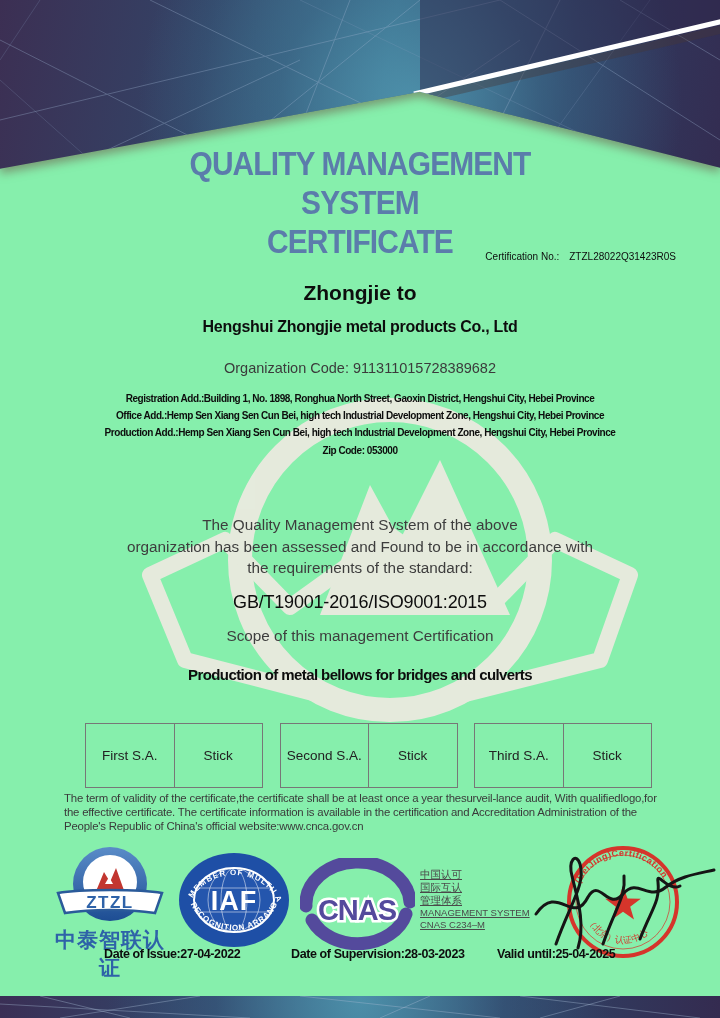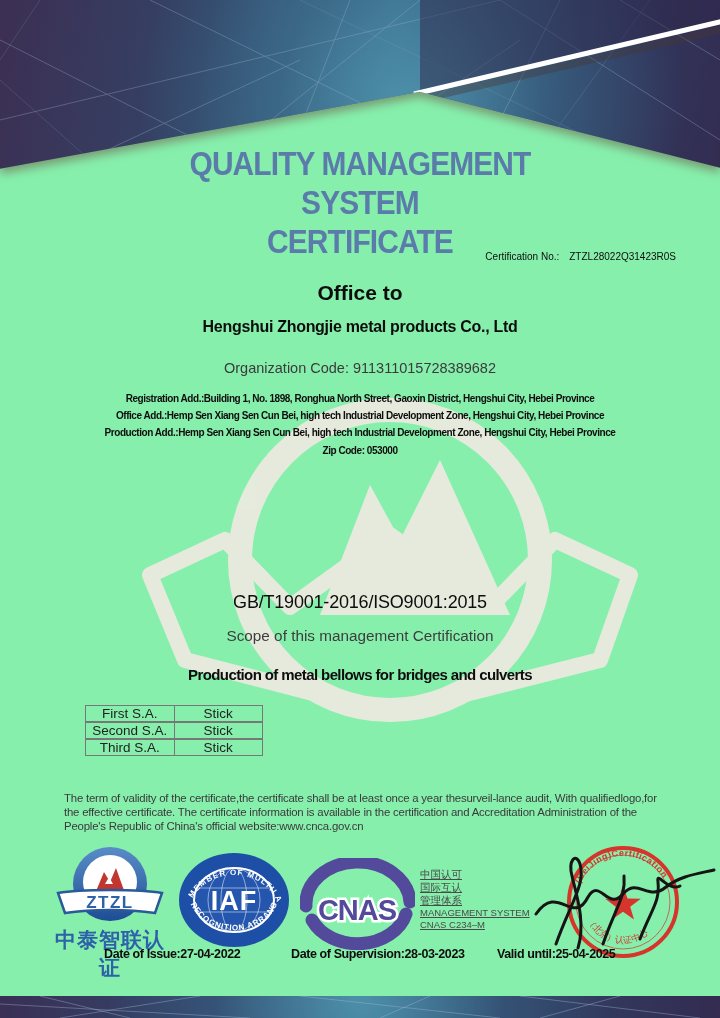--- a/index.html
+++ b/index.html
@@ -33,22 +33,22 @@
   .addr{position:absolute;top:390px;left:18px;width:684px;z-index:2;
         font-size:10px;font-weight:700;letter-spacing:-.45px;line-height:17.2px;color:#0d0d0d;}
   .addr p{margin:0;}
   .addr .just{max-width:642px;margin:0 auto;text-align:justify;text-align-last:center;}
   .addr .ctr{text-align:center;}
   .statement{top:514px;font-size:15.3px;line-height:21.5px;color:#3d3d3d;}
   .standard{top:592px;font-size:18px;font-weight:400;letter-spacing:-.2px;color:#0d0d0d;}
   .scopelbl{top:627px;font-size:15.3px;color:#3d3d3d;}
   .scopeval{top:666px;font-size:15px;font-weight:700;letter-spacing:-.6px;color:#0d0d0d;}
   
-  .boxes{position:absolute;top:705px;left:85px;width:567px;height:65px;display:flex;
-         z-index:2;flex-direction:column;}
+  .boxes{position:absolute;top:723px;left:85px;width:567px;height:65px;display:flex;
+         justify-content:space-between;z-index:2;}
   .boxgrp{display:flex;width:178px;}
   .cell{flex:1;border:1px solid #777;display:flex;align-items:center;justify-content:center;
         font-size:13.5px;color:#222;background:transparent;}
   .cell+.cell{border-left:1px solid #777;margin-left:-1px;}
   
   .fineprint{position:absolute;top:792px;left:64px;width:594px;font-size:11.4px;
              letter-spacing:-.2px;line-height:13.8px;color:#3a3a3a;text-align:left;z-index:2;}
   
   .ztzl{position:absolute;left:48px;top:846px;width:124px;z-index:2;}
   .ztzl-cap{margin-top:-2px;text-align:center;font-size:21px;font-weight:700;
@@ -111,31 +111,36 @@
   <div class="abs title">
     <div>QUALITY MANAGEMENT</div>
     <div>SYSTEM</div>
     <div>CERTIFICATE</div>
   </div>
 
   <div class="certno">
     <span>Certification No.:</span><span class="val">ZTZL28022Q31423R0S</span>
   </div>
 
-  <div class="abs awarded">Office to</div>
+  <div class="abs awarded">Zhongjie to</div>
   <div class="abs company">Hengshui Zhongjie metal products Co., Ltd</div>
   <div class="abs orgcode">Organization Code: 911311015728389682</div>
 
   <div class="addr">
     <p class="ctr">Registration Add.:Building 1, No. 1898, Ronghua North Street, Gaoxin District, Hengshui City, Hebei Province</p>
     <p class="just">Office Add.:Hemp Sen Xiang Sen Cun Bei, high tech Industrial Development Zone, Hengshui City, Hebei Province</p>
     <p class="just">Production Add.:Hemp Sen Xiang Sen Cun Bei, high tech Industrial Development Zone, Hengshui City, Hebei Province</p>
     <p class="ctr">Zip Code: 053000</p>
   </div>
 
+  <div class="abs statement">
+    <div>The Quality Management System of the above</div>
+    <div>organization has been assessed and Found to be in accordance with</div>
+    <div>the requirements of the standard:</div>
+  </div>
 
   <div class="abs standard">GB/T19001-2016/ISO9001:2015</div>
   <div class="abs scopelbl">Scope of this management Certification</div>
   <div class="abs scopeval">Production of metal bellows for bridges and culverts</div>
 
   <div class="boxes">
     <div class="boxgrp">
       <div class="cell">First S.A.</div>
       <div class="cell">Stick</div>
     </div>

